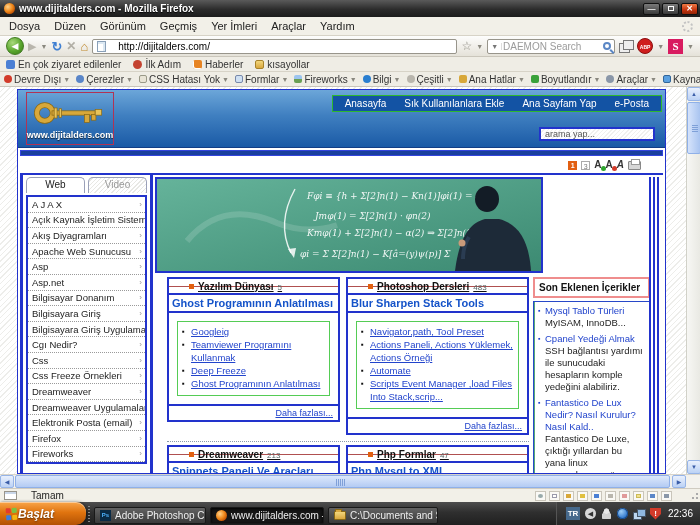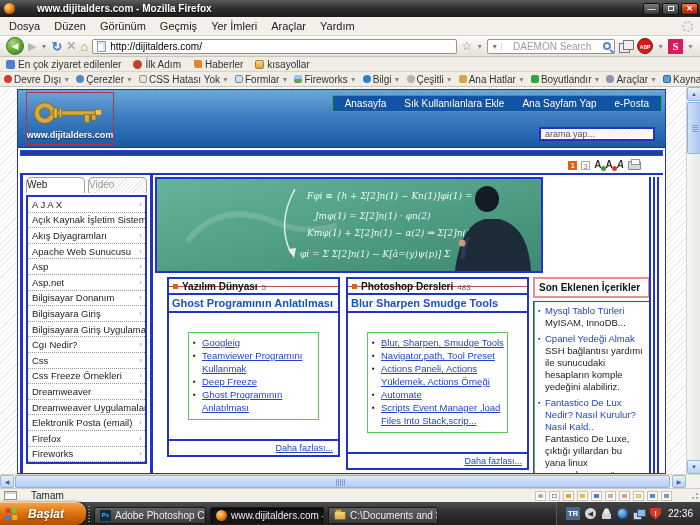--- a/index.html
+++ b/index.html
@@ -5,21 +5,21 @@
   * { margin:0; padding:0; box-sizing:border-box; }
   html,body { width:700px; height:525px; overflow:hidden; }
   body { font-family:"Liberation Sans", sans-serif; background:#fff; position:relative; }
 
   
   #titlebar { position:absolute; left:0; top:0; width:700px; height:17px;
     background:linear-gradient(#5a5a5a,#2c2c2c 55%,#1c1c1c); color:#fff;
     display:flex; align-items:center; padding:0 2px 0 4px; font-size:10px; font-weight:bold; }
   .ff-ico { width:11px; height:11px; border-radius:50%;
     background:radial-gradient(circle at 35% 35%, #ffd28a, #f08a1d 45%, #b94a00 80%); flex:none; }
-  #titlebar .ttl { margin-left:22px; flex:1; white-space:nowrap; overflow:hidden; text-shadow:0 1px 1px #000; }
+  #titlebar .ttl { margin-left:4px; flex:1; white-space:nowrap; overflow:hidden; text-shadow:0 1px 1px #000; }
   .winbtn { width:17px; height:12px; margin-left:2px; border:1px solid #111; border-radius:2px;
     background:linear-gradient(#7a7a7a,#3a3a3a); color:#fff; font-size:8px; line-height:10px;
     text-align:center; flex:none; }
   .winbtn.close { background:linear-gradient(#f07a45,#c4330e 60%,#922406); }
   .winbtn .resq { display:inline-block; width:6px; height:5px; border:1px solid #fff; margin-top:2px; }
 
   #menubar { position:absolute; left:0; top:17px; width:700px; height:19px; background:#f2f0e8;
     border-bottom:1px solid #d7d3c7; display:flex; align-items:center; padding:0 2px; font-size:11px; color:#222; }
   #menubar .mi { padding:2px 7px; }
   .throbber { margin-left:auto; margin-right:5px; width:11px; height:11px; border-radius:50%;
@@ -30,26 +30,26 @@
     display:flex; align-items:center; padding:0 6px; gap:4px; }
   .backbtn { width:18px; height:18px; border-radius:50%; border:1px solid #3f7a1e;
     background:radial-gradient(circle at 35% 30%, #a8d97c, #5aa62e 55%, #3b7c17);
     color:#fff; font-size:9px; line-height:16px; text-align:center; flex:none; }
   .fwdbtn { color:#b9b6ad; font-size:11px; }
   .dropcaret { color:#8a887f; font-size:7px; }
   .reloadbtn { color:#3f7fd2; font-size:13px; font-weight:bold; }
   .stopbtn { color:#b2afa6; font-size:12px; font-weight:bold; }
   .homebtn { color:#c08a2e; font-size:13px; }
   .urlfield { flex:1; min-width:180px; height:15px; background:#fff; border:1px solid #98958b;
-    border-radius:2px; display:flex; align-items:center; gap:4px; padding:0 4px; font-size:10px; color:#000; }
+    border-radius:2px; display:flex; align-items:center; gap:12px; padding:0 4px; font-size:10px; color:#000; }
   .docico { width:9px; height:11px; background:#fff; border:1px solid #8aa0b8; flex:none;
     box-shadow:inset -2px 2px 0 #dce8f2; }
   .starbtn { color:#8f8d84; font-size:12px; }
   .searchfield { width:128px; height:15px; background:#fff; border:1px solid #98958b; border-radius:2px;
-    display:flex; align-items:center; gap:11px; padding:0 3px; font-size:10px; color:#9b9b9b; flex:none; }
+    display:flex; align-items:center; gap:1px; padding:0 3px; font-size:10px; color:#9b9b9b; flex:none; }
   .searchfield .sdrop { border-right:1px solid #ddd; padding-right:3px; color:#777; font-size:7px; }
   .searchfield .stxt { flex:1; white-space:nowrap; overflow:hidden; }
   .maglens { width:8px; height:8px; border:2px solid #5b87c5; border-radius:50%; position:relative; flex:none; }
   .maglens::after { content:""; position:absolute; width:2px; height:5px; background:#5b87c5;
     transform:rotate(-45deg); left:6px; top:5px; }
   .pagesico { width:14px; height:12px; position:relative; flex:none; }
   .pagesico::before, .pagesico::after { content:""; position:absolute; width:9px; height:8px;
     background:#eee; border:1px solid #777; }
   .pagesico::before { left:0; top:3px; } .pagesico::after { left:4px; top:0; }
   .abpico { width:16px; height:16px; background:#cf1d1d; border-radius:50%; color:#fff;
@@ -96,49 +96,49 @@
   .t-n3 { border:1px solid #aaa; color:#777; }
   .t-a { font-size:10px; font-weight:bold; color:#333; position:relative; line-height:12px; }
   .t-a .bdg { position:absolute; right:-4px; bottom:0; width:5px; height:5px; border-radius:50%; }
   .t-print { width:13px; height:9px; background:#d6d6d6; border:1px solid #888; border-radius:1px; position:relative; }
   .t-print::before { content:""; position:absolute; left:2px; top:-3px; width:7px; height:4px; background:#fff; border:1px solid #999; }
 
   #main { display:flex; margin:0 2px; border-top:2px solid #2233cc; height:300px; background:#fff; overflow:hidden; }
   #sidebar { width:133px; flex:none; border-left:3px solid #2233cc; border-right:3px solid #2233cc;
     padding:2px 3px; background:#fff; }
   #tabs { display:flex; height:16px; gap:3px; margin-bottom:2px; }
-  .tab { flex:1; font-size:10px; line-height:14px; border:1px solid #9aa0b8;
+  .tab { flex:1; font-size:10px; text-align:center; line-height:14px; border:1px solid #9aa0b8;
     border-bottom:none; border-radius:5px 5px 0 0; }
   .tab.on { background:#fff; color:#222; }
   .tab.off { background:repeating-linear-gradient(135deg,#fff 0 2px,#e8e8e4 2px 3px); color:#999; }
   #sblist { border:2px solid #2233cc; }
   .sbi { height:15.6px; display:flex; justify-content:space-between; align-items:center;
     padding:0 3px 0 4px; border-bottom:1px dotted #9a9a9a; font-size:9.5px; color:#222; white-space:nowrap; overflow:hidden; }
   .sbi .arr { color:#999; font-size:8px; flex:none; margin-left:2px; }
 
   #content { flex:1; position:relative; padding:2px 0 0 2px; background:#fff; overflow:hidden; }
   #banner { width:388px; height:96px; border:2px solid #2233cc; margin-bottom:4px; overflow:hidden; }
   #stripes { position:absolute; right:2px; top:2px; bottom:0; width:12px;
     background:repeating-linear-gradient(90deg,#2233cc 0 2px,#ffffff 2px 4px); }
 
   #cols { display:flex; align-items:flex-start; gap:4px; padding-left:12px; }
   #leftcols { width:362px; flex:none; }
   .brow { display:flex; gap:6px; align-items:flex-start; }
   .rowsep { border-top:1px dotted #8899aa; margin:6px 0 3px; }
 
   .cbox { border:2px solid #2233cc; background:#fff; }
   .b1 { width:173px; flex:none; } .b2 { width:183px; flex:none; }
-  .chdr { position:relative; padding:2px 4px 1px; font-size:10px; font-weight:bold; color:#111;
+  .chdr { position:relative; padding:2px 20px 1px; font-size:10px; font-weight:bold; color:#111;
     display:flex; align-items:baseline; gap:4px; white-space:nowrap; overflow:hidden;
-    background:linear-gradient(to bottom,#fff 0,#fff 7px,#b05050 7px,#b05050 8px,#fff 8px); }
+    background:linear-gradient(to bottom,#fff 0,#fff 7px,#b05050 7px,#b05050 8px,#fff 8px);text-decoration:underline; }
   .cbul { width:5px; height:5px; background:#e2600f; flex:none; align-self:center; }
   .ccount { font-size:8px; font-weight:normal; color:#566; }
   .ctitle { border-top:2px solid #2233cc; border-bottom:2px solid #2233cc; padding:2px 3px;
     font-size:11px; font-weight:bold; color:#1553c9; white-space:nowrap; overflow:hidden; }
-  .clinks { border:1px solid #55cc55; margin:19px; padding:3px 2px 5px 4px; }
+  .clinks { border:1px solid #55cc55; margin:8px; padding:3px 2px 5px 4px; }
   .clinks .li { font-size:9.5px; line-height:13px; color:#2244cc; text-decoration:underline;
     padding-left:9px; position:relative; }
   .clinks .li::before { content:"▪"; color:#111; position:absolute; left:0; text-decoration:none; font-size:8px; }
   .cfoot { border-top:2px solid #2233cc; text-align:right; padding:2px 5px; font-size:9px; }
   .cfoot .more { color:#2244cc; text-decoration:underline; }
 
   #rightcol { width:117px; flex:none; }
   #rchead { border:2px solid #ef8d8d; background:#fff; padding:3px 4px; font-size:10px; font-weight:bold;
     color:#111; margin-bottom:3px; }
   #rcbody { border:1px solid #2848c8; box-shadow:inset 1px -1px 0 #55aa77; padding:3px 4px; background:#fff; }
@@ -180,21 +180,21 @@
       radial-gradient(circle at 8px 2px,#aaa 1px,transparent 1.4px),
       radial-gradient(circle at 8px 6px,#aaa 1px,transparent 1.4px),
       radial-gradient(circle at 4px 6px,#aaa 1px,transparent 1.4px); }
 
   
   #taskbar { position:absolute; left:0; top:502px; width:700px; height:23px;
     background:linear-gradient(#4e4e4e,#2f2f2f 45%,#202020); display:flex; align-items:center; }
   #startbtn { height:23px; width:86px; border-radius:0 10px 10px 0;
     background:linear-gradient(#f9a54a,#e0740f 45%,#b25103);
     box-shadow:inset 0 1px 0 rgba(255,255,255,.45), 1px 0 3px rgba(0,0,0,.5);
-    display:flex; align-items:center; gap:10px; padding:0 10px 0 6px; flex:none; }
+    display:flex; align-items:center; gap:0; padding:0 10px 0 6px; flex:none; }
   #startbtn .flag { width:12px; height:12px; display:grid; grid-template-columns:5px 5px; gap:1px; transform:rotate(-4deg); }
   #startbtn .flag b { width:5px; height:5px; border-radius:1px; display:block; }
   #startbtn .stt { color:#fff; font-weight:bold; font-style:italic; font-size:12px; text-shadow:0 1px 2px #5a2b00; }
   .qsep { width:7px; height:16px; margin:0 2px;
     background:repeating-linear-gradient(#888 0 1px,transparent 1px 3px); width:2px; flex:none; }
   .task { height:17px; margin:3px 2px 0; border-radius:2px; border:1px solid #191919;
     background:linear-gradient(#626262,#3a3a3a); color:#eee; font-size:10px;
     display:flex; align-items:center; gap:4px; padding:0 5px; white-space:nowrap; overflow:hidden; flex:none; }
   .task.active { background:#161616; box-shadow:inset 0 1px 3px #000; }
   .psico { width:11px; height:11px; background:#0a2a45; color:#4fb3ff; font-size:6px; font-weight:bold;
@@ -512,23 +512,22 @@
                 </div>
                 <div class="cfoot"><span class="more">Daha fazlası...</span></div>
               </div>
 
               <div class="cbox b2">
                 <div class="chdr">
                     <span class="cbul"></span>
                   <span>Photoshop Dersleri</span>
                   <span class="ccount">483</span>
                   </div>
-                <div class="ctitle">Blur Sharpen Smudge Tools</div>
+                <div class="ctitle">Blur Sharpen Stack Tools</div>
                 <div class="clinks">
-                  <div class="li">Blur, Sharpen, Smudge Tools</div>
                   <div class="li">Navigator,path, Tool Preset</div>
                   <div class="li">Actions Paneli, Actions Yüklemek, Actions Örneği</div>
                   <div class="li">Automate</div>
                   <div class="li">Scripts Event Manager ,load Files Into Stack,scrip...</div>
                 </div>
                 <div class="cfoot"><span class="more">Daha fazlası...</span></div>
               </div>
             </div>
 
             <div class="rowsep"></div>

